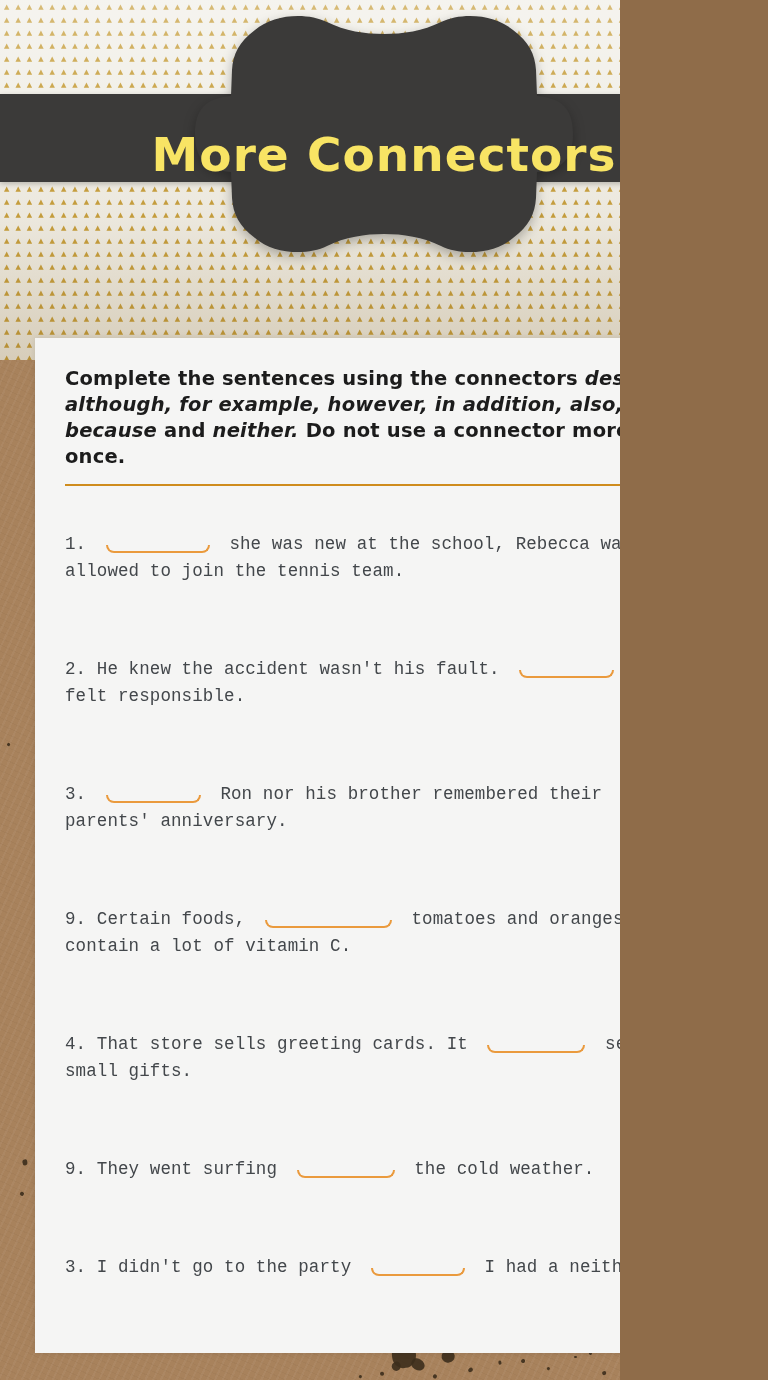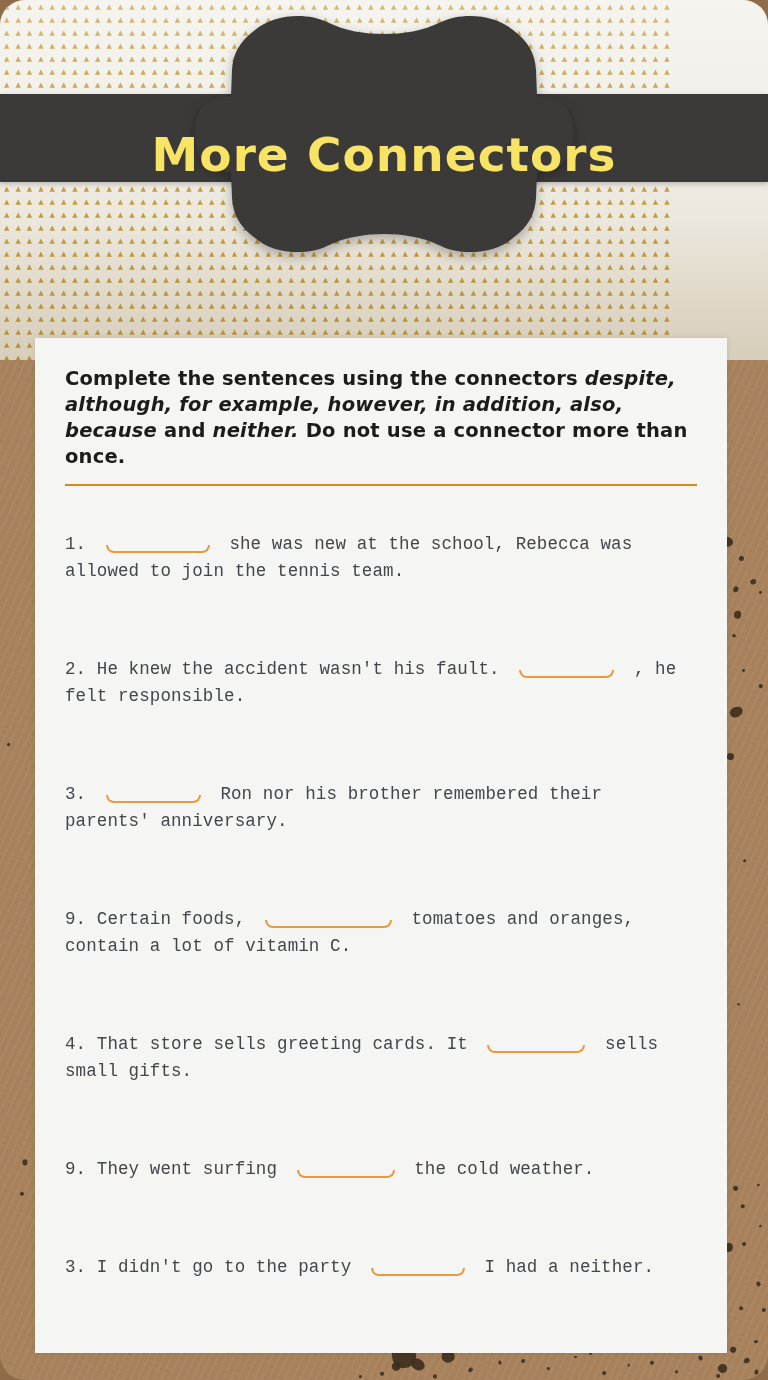--- a/index.html
+++ b/index.html
@@ -1,23 +1,22 @@
 <!DOCTYPE html>
 <html style="--kraft-brown: #a8825c; --header-cream: #f1efe8; --pattern-gold: #c79f3e; --band-charcoal: #3b3a39; --title-yellow: #f8e464; --card-white: #f5f5f4; --rule-orange: #cf8c1d; --blank-orange: #ea9a3d; --text-dark: #1c1c1c; --question-gray: #43474b; --splatter-brown: #3c2d1c;"><head>
 <meta charset="utf-8">
 <style>
   html,body{margin:0;padding:0;background:#8f6c49;}
   .page{
-    position:relative;width:768px;height:1380px;overflow:hidden;
+    position:relative;width:620px;height:1380px;overflow:hidden;
     background:var(--kraft-brown,#a8825c);
     background-image:
       repeating-linear-gradient(115deg, rgba(255,255,255,0.045) 0 2px, rgba(255,255,255,0) 2px 7px),
       repeating-linear-gradient(25deg, rgba(60,40,20,0.04) 0 1px, rgba(60,40,20,0) 1px 6px);
     font-family:"DejaVu Sans", sans-serif;
-    border-radius:25px;
   }
   
   .header{position:absolute;top:0;left:0;width:768px;height:360px;
     background:var(--header-cream,#f1efe8);overflow:hidden;}
   .pattern{
     position:absolute;top:1px;left:4px;right:0;bottom:0;
     color:var(--pattern-gold,#c79f3e);
     font-size:7px;line-height:13px;letter-spacing:6px;white-space:pre;
     user-select:none;
   }

